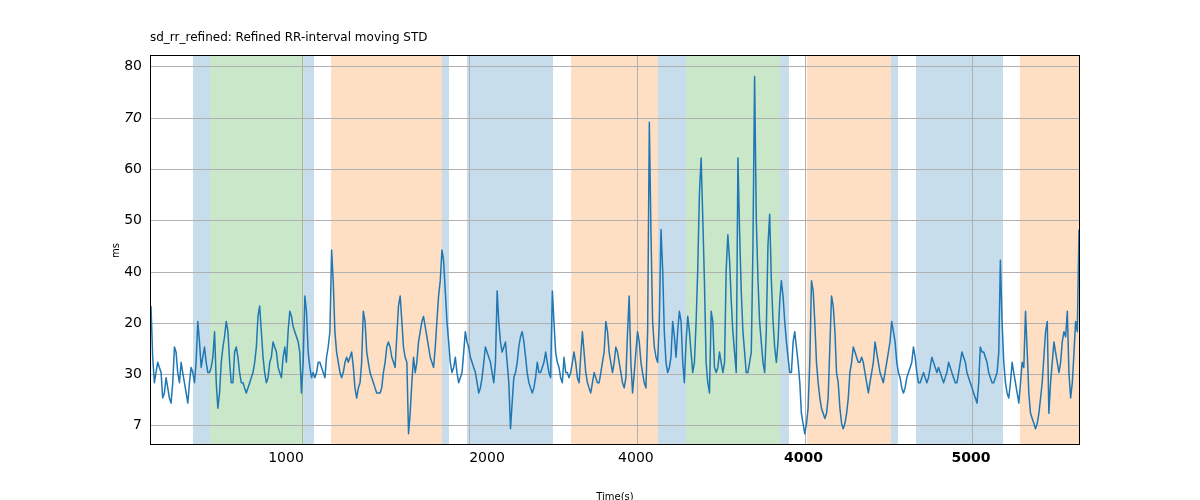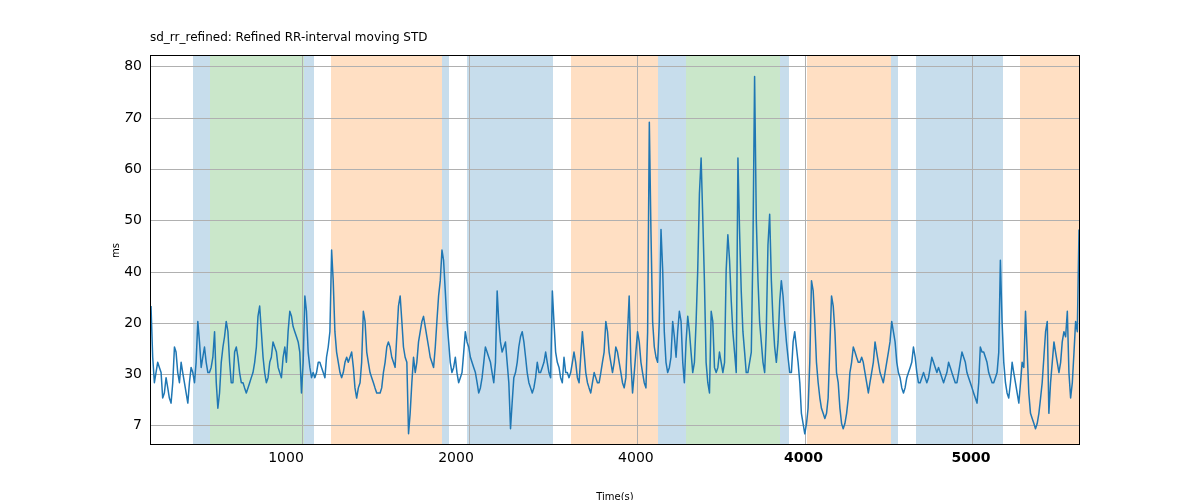--- a/index.html
+++ b/index.html
@@ -136,21 +136,21 @@
       <div class="grid-h" style="top: 61.5789px;"></div>
       <div class="grid-h" style="top: 10.2632px;"></div>
       <svg class="line" id="line-svg" preserveAspectRatio="none" viewBox="0 0 930 390">
       <path id="line-path" d="M0.0 251.4 L1.7 302.8 L3.4 328.4 L5.0 318.2 L6.7 307.9 L8.4 313.0 L10.1 318.2 L11.7 343.8 L13.4 338.7 L15.1 323.3 L16.8 333.6 L18.4 343.8 L20.1 348.9 L21.8 328.4 L23.5 292.5 L25.1 297.6 L26.8 318.2 L28.5 328.4 L30.2 307.9 L31.8 318.2 L33.5 328.4 L35.2 338.7 L36.9 348.9 L38.5 328.4 L40.2 313.0 L41.9 318.2 L43.6 328.4 L45.2 307.9 L46.9 266.8 L48.6 287.4 L50.3 313.0 L51.9 302.8 L53.6 292.5 L55.3 307.9 L57.0 318.2 L58.6 318.2 L60.3 313.0 L62.0 302.8 L63.7 277.1 L65.4 328.4 L67.0 354.1 L68.7 338.7 L70.4 307.9 L72.1 292.5 L73.7 282.2 L75.4 266.8 L77.1 277.1 L78.8 307.9 L80.4 328.4 L82.1 328.4 L83.8 297.6 L85.5 292.5 L87.1 302.8 L88.8 318.2 L90.5 328.4 L92.2 328.4 L93.8 333.6 L95.5 338.7 L97.2 333.6 L98.9 328.4 L100.5 323.3 L102.2 318.2 L103.9 307.9 L105.6 292.5 L107.2 261.7 L108.9 251.4 L110.6 277.1 L112.3 302.8 L113.9 318.2 L115.6 328.4 L117.3 323.3 L119.0 307.9 L120.6 302.8 L122.3 287.4 L124.0 292.5 L125.7 297.6 L127.4 313.0 L129.0 318.2 L130.7 323.3 L132.4 302.8 L134.1 292.5 L135.7 307.9 L137.4 277.1 L139.1 256.6 L140.8 261.7 L142.4 272.0 L144.1 277.1 L145.8 282.2 L147.5 287.4 L149.1 297.6 L150.8 338.7 L152.5 307.9 L154.2 241.2 L155.8 256.6 L157.5 297.6 L159.2 313.0 L160.9 323.3 L162.5 318.2 L164.2 323.3 L165.9 318.2 L167.6 307.9 L169.2 307.9 L170.9 313.0 L172.6 318.2 L174.3 323.3 L175.9 302.8 L177.6 292.5 L179.3 277.1 L181.0 195.0 L182.6 225.8 L184.3 277.1 L186.0 297.6 L187.7 307.9 L189.4 318.2 L191.0 323.3 L192.7 318.2 L194.4 307.9 L196.1 302.8 L197.7 307.9 L199.4 302.8 L201.1 297.6 L202.8 313.0 L204.4 333.6 L206.1 343.8 L207.8 333.6 L209.5 328.4 L211.1 307.9 L212.8 256.6 L214.5 266.8 L216.2 297.6 L217.8 307.9 L219.5 318.2 L221.2 323.3 L222.9 328.4 L224.5 333.6 L226.2 338.7 L227.9 338.7 L229.6 338.7 L231.2 333.6 L232.9 318.2 L234.6 307.9 L236.3 292.5 L237.9 287.4 L239.6 292.5 L241.3 302.8 L243.0 307.9 L244.6 313.0 L246.3 282.2 L248.0 251.4 L249.7 241.2 L251.4 266.8 L253.0 292.5 L254.7 302.8 L256.4 307.9 L258.1 379.7 L259.7 359.2 L261.4 328.4 L263.1 302.8 L264.8 318.2 L266.4 307.9 L268.1 287.4 L269.8 277.1 L271.5 266.8 L273.1 261.7 L274.8 272.0 L276.5 282.2 L278.2 292.5 L279.8 302.8 L281.5 307.9 L283.2 313.0 L284.9 292.5 L286.5 266.8 L288.2 241.2 L289.9 225.8 L291.6 195.0 L293.2 205.3 L294.9 236.1 L296.6 266.8 L298.3 287.4 L299.9 307.9 L301.6 318.2 L303.3 313.0 L305.0 302.8 L306.6 318.2 L308.3 328.4 L310.0 323.3 L311.7 318.2 L313.4 297.6 L315.0 277.1 L316.7 287.4 L318.4 292.5 L320.1 302.8 L321.7 307.9 L323.4 313.0 L325.1 318.2 L326.8 328.4 L328.4 338.7 L330.1 333.6 L331.8 323.3 L333.5 307.9 L335.1 292.5 L336.8 297.6 L338.5 302.8 L340.2 307.9 L341.8 318.2 L343.5 328.4 L345.2 307.9 L346.9 236.1 L348.5 266.8 L350.2 287.4 L351.9 297.6 L353.6 292.5 L355.2 287.4 L356.9 307.9 L358.6 328.4 L360.3 374.6 L361.9 348.9 L363.6 323.3 L365.3 318.2 L367.0 307.9 L368.6 292.5 L370.3 282.2 L372.0 277.1 L373.7 287.4 L375.4 302.8 L377.0 318.2 L378.7 328.4 L380.4 333.6 L382.1 338.7 L383.7 333.6 L385.4 323.3 L387.1 307.9 L388.8 318.2 L390.4 318.2 L392.1 313.0 L393.8 307.9 L395.5 297.6 L397.1 307.9 L398.8 318.2 L400.5 323.3 L402.2 236.1 L403.8 266.8 L405.5 297.6 L407.2 307.9 L408.9 313.0 L410.5 323.3 L412.2 328.4 L413.9 302.8 L415.6 318.2 L417.2 318.2 L418.9 323.3 L420.6 318.2 L422.3 307.9 L423.9 297.6 L425.6 307.9 L427.3 323.3 L429.0 328.4 L430.6 302.8 L432.3 277.1 L434.0 297.6 L435.7 318.2 L437.4 328.4 L439.0 333.6 L440.7 338.7 L442.4 328.4 L444.1 318.2 L445.7 323.3 L447.4 328.4 L449.1 328.4 L450.8 318.2 L452.4 307.9 L454.1 297.6 L455.8 266.8 L457.5 277.1 L459.1 297.6 L460.8 307.9 L462.5 318.2 L464.2 307.9 L465.8 292.5 L467.5 297.6 L469.2 307.9 L470.9 318.2 L472.5 328.4 L474.2 333.6 L475.9 323.3 L477.6 277.1 L479.2 241.2 L480.9 307.9 L482.6 338.7 L484.3 318.2 L485.9 297.6 L487.6 277.1 L489.3 287.4 L491.0 307.9 L492.6 318.2 L494.3 328.4 L496.0 333.6 L497.7 277.1 L499.4 66.7 L501.0 174.5 L502.7 266.8 L504.4 292.5 L506.1 302.8 L507.7 307.9 L509.4 266.8 L511.1 174.5 L512.8 215.5 L514.4 277.1 L516.1 307.9 L517.8 318.2 L519.5 313.0 L521.1 302.8 L522.8 266.8 L524.5 282.2 L526.2 302.8 L527.8 277.1 L529.5 256.6 L531.2 266.8 L532.9 307.9 L534.5 328.4 L536.2 287.4 L537.9 261.7 L539.6 277.1 L541.2 297.6 L542.9 318.2 L544.6 307.9 L546.3 266.8 L547.9 215.5 L549.6 138.6 L551.3 102.6 L553.0 164.2 L554.6 225.8 L556.3 307.9 L558.0 328.4 L559.7 338.7 L561.4 256.6 L563.0 266.8 L564.7 313.0 L566.4 318.2 L568.1 313.0 L569.7 297.6 L571.4 307.9 L573.1 318.2 L574.8 307.9 L576.4 215.5 L578.1 179.6 L579.8 205.3 L581.5 246.3 L583.1 277.1 L584.8 297.6 L586.5 318.2 L588.2 102.6 L589.8 174.5 L591.5 236.1 L593.2 277.1 L594.9 297.6 L596.5 318.2 L598.2 318.2 L599.9 307.9 L601.6 297.6 L603.2 195.0 L604.9 20.5 L606.6 164.2 L608.3 225.8 L609.9 266.8 L611.6 287.4 L613.3 307.9 L615.0 318.2 L616.6 277.1 L618.3 189.9 L620.0 159.1 L621.7 225.8 L623.4 266.8 L625.0 292.5 L626.7 307.9 L628.4 287.4 L630.1 246.3 L631.7 225.8 L633.4 241.2 L635.1 266.8 L636.8 287.4 L638.4 302.8 L640.1 318.2 L641.8 318.2 L643.5 287.4 L645.1 277.1 L646.8 292.5 L648.5 307.9 L650.2 328.4 L651.8 359.2 L653.5 369.5 L655.2 379.7 L656.9 369.5 L658.5 354.1 L660.2 307.9 L661.9 225.8 L663.6 236.1 L665.2 266.8 L666.9 307.9 L668.6 328.4 L670.3 343.8 L671.9 354.1 L673.6 359.2 L675.3 364.3 L677.0 359.2 L678.6 343.8 L680.3 292.5 L682.0 241.2 L683.7 251.4 L685.4 277.1 L687.0 318.2 L688.7 328.4 L690.4 354.1 L692.1 369.5 L693.7 374.6 L695.4 369.5 L697.1 359.2 L698.8 343.8 L700.4 318.2 L702.1 307.9 L703.8 292.5 L705.5 297.6 L707.1 302.8 L708.8 307.9 L710.5 307.9 L712.2 302.8 L713.8 307.9 L715.5 318.2 L717.2 328.4 L718.9 338.7 L720.5 328.4 L722.2 318.2 L723.9 307.9 L725.6 287.4 L727.2 297.6 L728.9 307.9 L730.6 318.2 L732.3 323.3 L733.9 328.4 L735.6 318.2 L737.3 307.9 L739.0 297.6 L740.6 287.4 L742.3 266.8 L744.0 277.1 L745.7 287.4 L747.4 307.9 L749.0 318.2 L750.7 323.3 L752.4 333.6 L754.1 338.7 L755.7 333.6 L757.4 323.3 L759.1 318.2 L760.8 313.0 L762.4 307.9 L764.1 292.5 L765.8 302.8 L767.5 318.2 L769.1 328.4 L770.8 328.4 L772.5 323.3 L774.2 318.2 L775.8 323.3 L777.5 328.4 L779.2 323.3 L780.9 313.0 L782.5 302.8 L784.2 307.9 L785.9 313.0 L787.6 318.2 L789.2 313.0 L790.9 318.2 L792.6 323.3 L794.3 328.4 L795.9 323.3 L797.6 318.2 L799.3 307.9 L801.0 313.0 L802.6 318.2 L804.3 323.3 L806.0 328.4 L807.7 328.4 L809.4 318.2 L811.0 307.9 L812.7 297.6 L814.4 302.8 L816.1 307.9 L817.7 318.2 L819.4 323.3 L821.1 328.4 L822.8 333.6 L824.4 338.7 L826.1 343.8 L827.8 348.9 L829.5 328.4 L831.1 292.5 L832.8 297.6 L834.5 297.6 L836.2 302.8 L837.8 307.9 L839.5 318.2 L841.2 323.3 L842.9 328.4 L844.5 328.4 L846.2 323.3 L847.9 318.2 L849.6 297.6 L851.2 205.3 L852.9 266.8 L854.6 307.9 L856.3 328.4 L857.9 338.7 L859.6 343.8 L861.3 328.4 L863.0 307.9 L864.6 318.2 L866.3 328.4 L868.0 338.7 L869.7 348.9 L871.4 328.4 L873.0 307.9 L874.7 313.0 L876.4 256.6 L878.1 297.6 L879.7 338.7 L881.4 359.2 L883.1 364.3 L884.8 369.5 L886.4 374.6 L888.1 369.5 L889.8 359.2 L891.5 343.8 L893.1 328.4 L894.8 302.8 L896.5 277.1 L898.2 266.8 L899.8 359.2 L901.5 328.4 L903.2 307.9 L904.9 287.4 L906.5 297.6 L908.2 307.9 L909.9 318.2 L911.6 307.9 L913.2 287.4 L914.9 277.1 L916.6 282.2 L918.3 256.6 L919.9 318.2 L921.6 343.8 L923.3 328.4 L925.0 297.6 L926.6 266.8 L928.3 277.1 L930.0 174.5 "></path>
     </svg>
   </div>
 
   <div class="xlabel">Time(s)</div>
 
 <div class="xtick" style="left: 286px;">1000</div>
-    <div class="xtick" style="left: 456px;">2000</div>
+    <div class="xtick" style="left: 487px;">2000</div>
     <div class="xtick" style="left: 635.946px;">4000</div>
     <div class="xtick" style="left: 803.514px; font-weight: bold;">4000</div>
     <div class="xtick" style="left: 971.081px; font-weight: bold;">5000</div>
     <div class="ytick" style="top: 424.474px;">7</div>
     <div class="ytick" style="top: 373.158px;">30</div>
     <div class="ytick" style="top: 321.842px;">20</div>
     <div class="ytick" style="top: 270.526px;">40</div>
     <div class="ytick" style="top: 219.211px;">50</div>
     <div class="ytick" style="top: 167.895px;">60</div>
     <div class="ytick" style="top: 116.579px; font-style: italic;">70</div>

